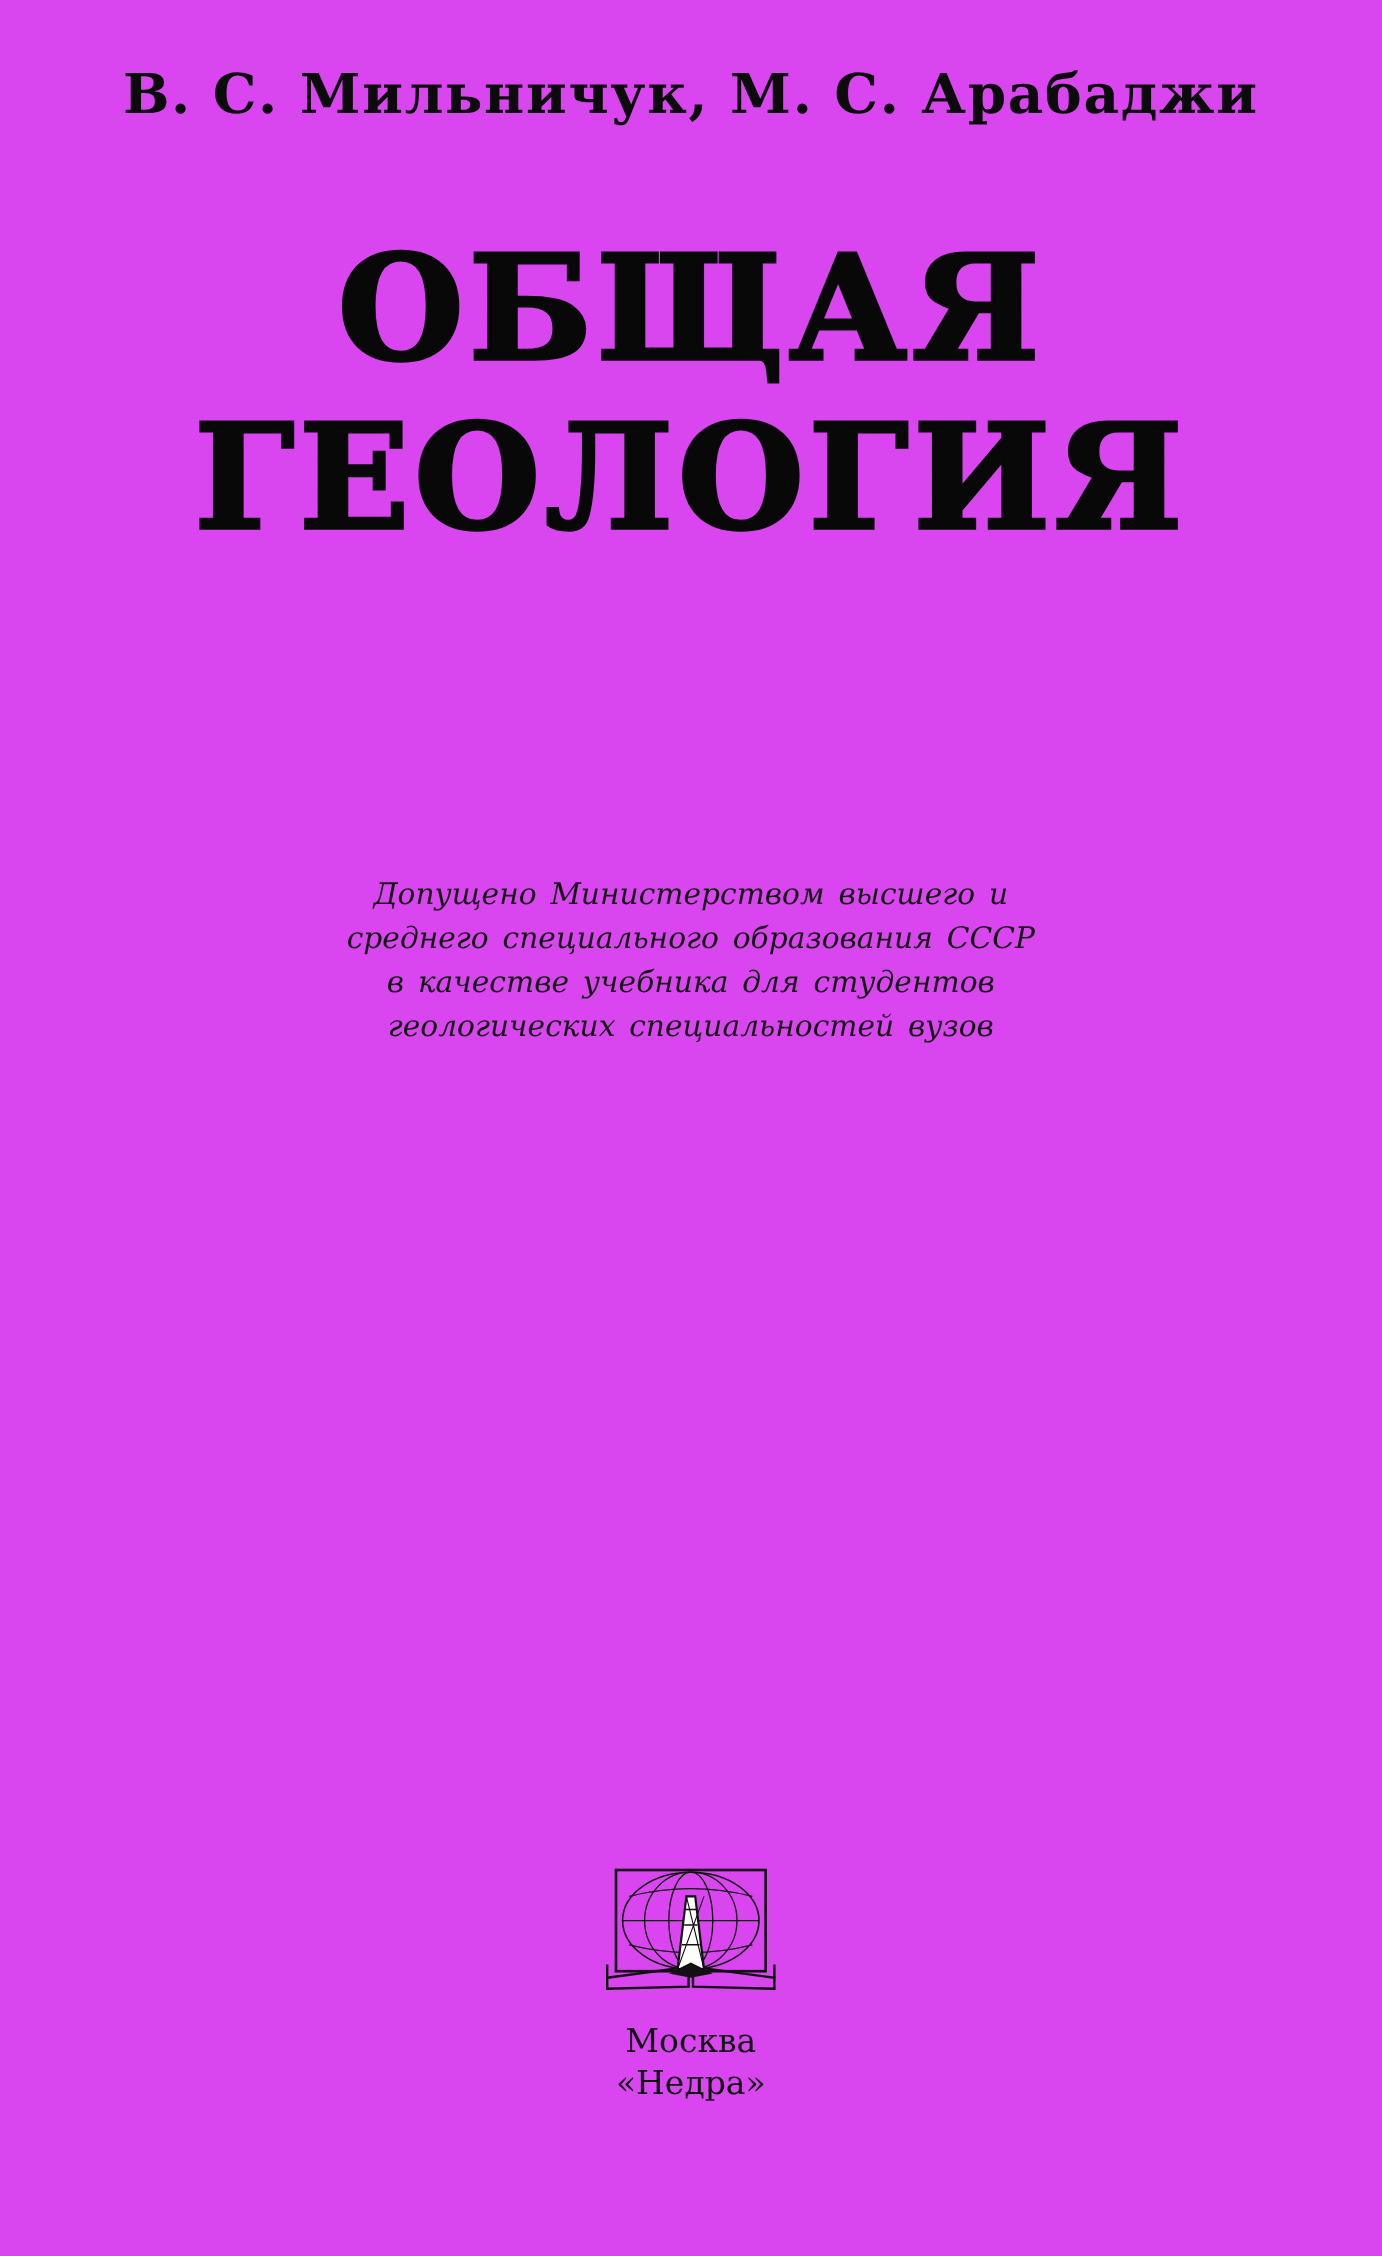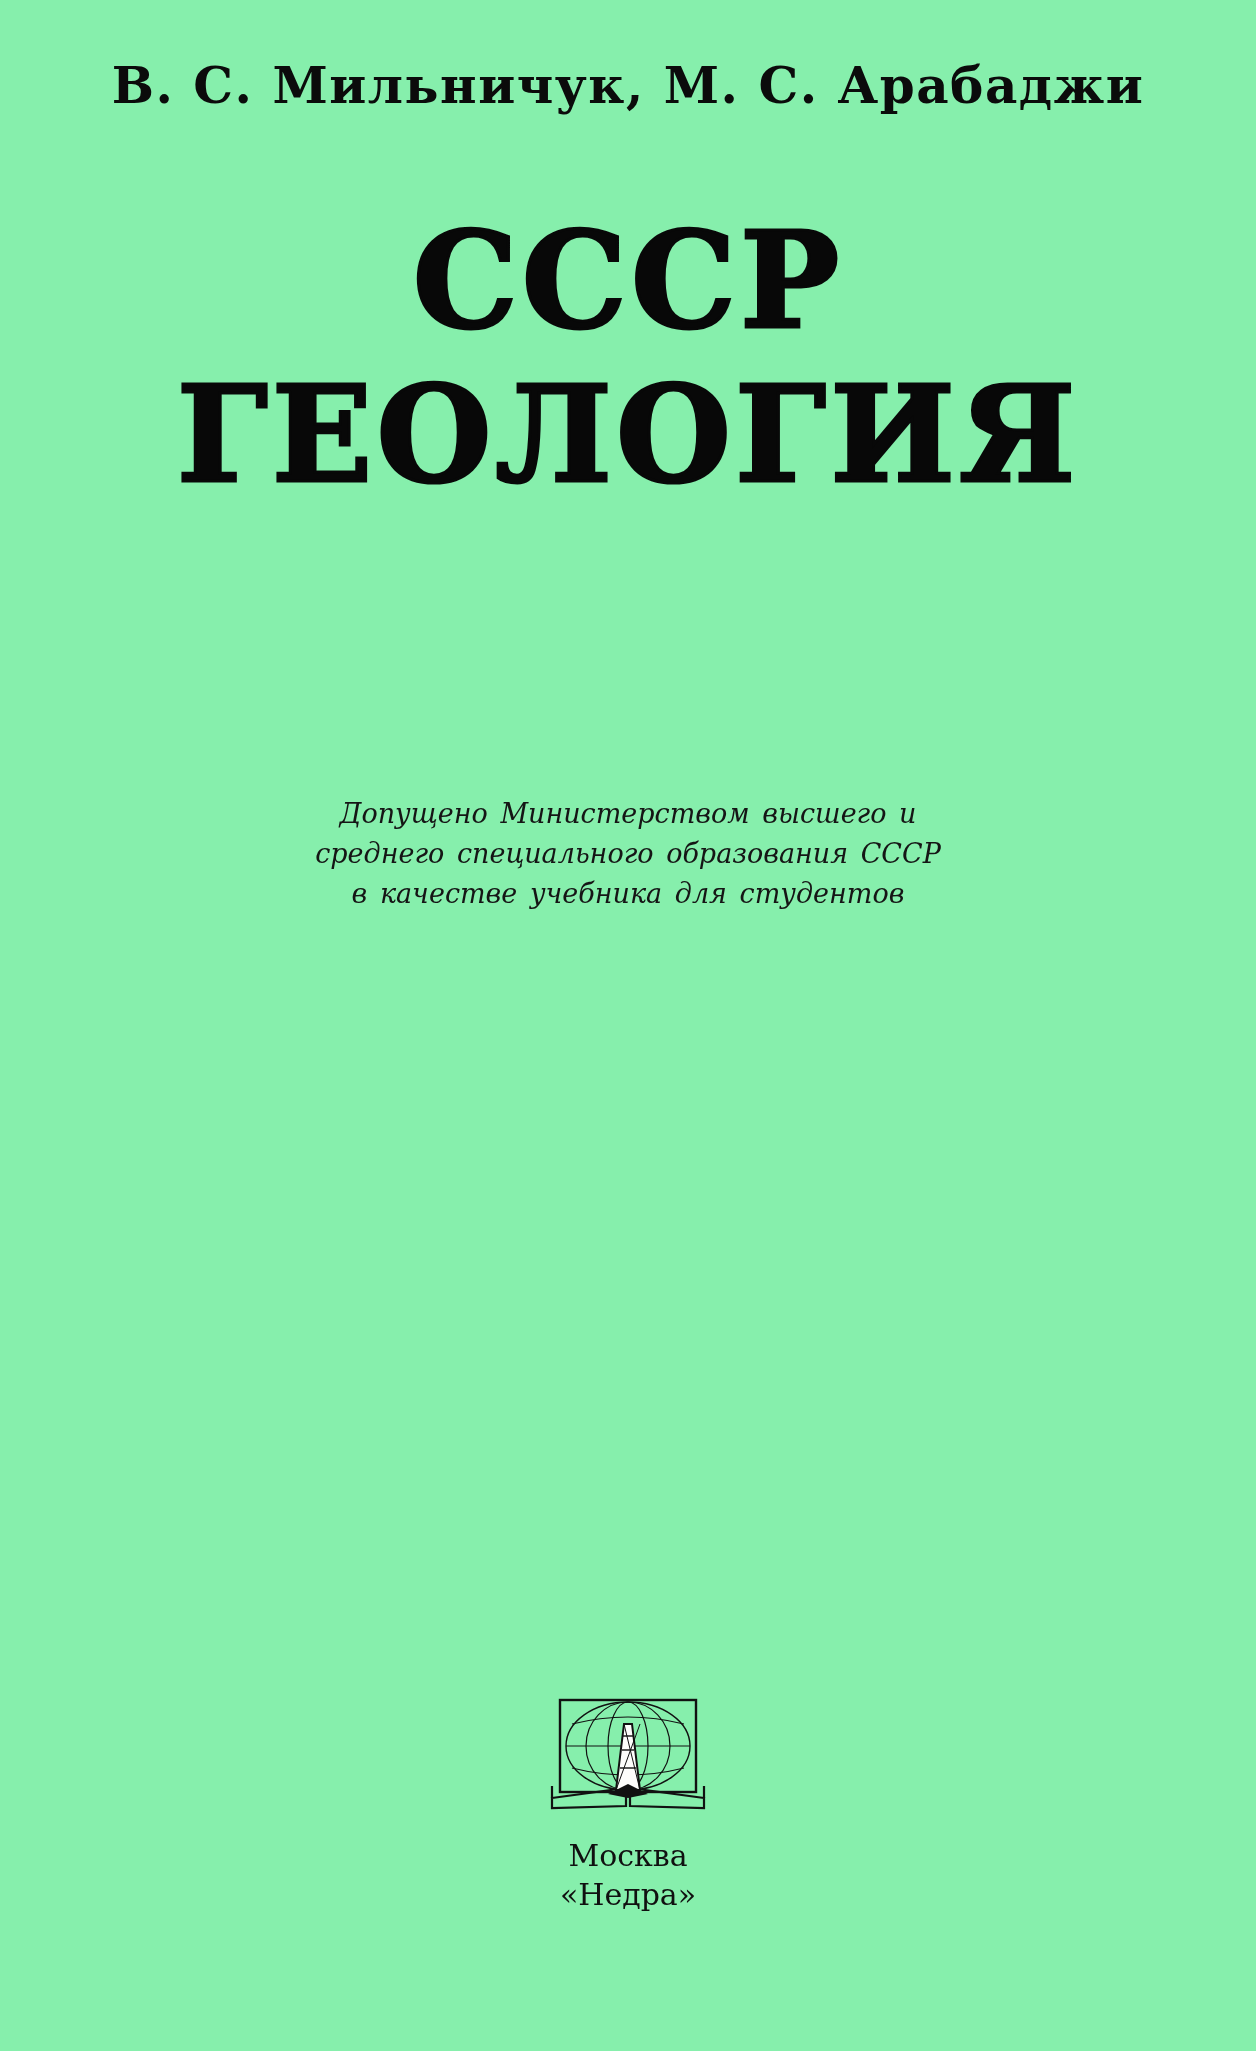--- a/index.html
+++ b/index.html
@@ -13,21 +13,21 @@
     position: relative;
     font-family: "Liberation Serif", serif;
     color: #111111;
     overflow: hidden;
   }
 
   .page {
     position: relative;
     width: 1256px;
     height: 2051px;
-    background: #86efac;
+    background: #d946ef;
   }
 
   
   .authors {
     position: absolute;
     top: 56px;
     left: 0;
     width: 1256px;
     text-align: center;
     font-family: "DejaVu Serif", serif;
@@ -114,29 +114,30 @@
   .imprint div { display: block; }
 </style>
 </head>
 <body>
 
 <div class="page">
 
   <div class="authors">В. С. Мильничук, М. С. Арабаджи</div>
 
   <div class="title-block">
-    <div class="title-line title-line-1">СССР</div>
+    <div class="title-line title-line-1">ОБЩАЯ</div>
     <div class="title-line title-line-2">ГЕОЛОГИЯ</div>
   </div>
 
   <div class="approval">
     <div class="approval-inner">
       <span class="approval-line">Допущено Министерством высшего и</span>
       <span class="approval-line">среднего специального образования СССР</span>
       <span class="approval-line">в качестве учебника для студентов</span>
+      <span class="approval-line">геологических специальностей вузов</span>
     </div>
   </div>
 
   <div class="emblem">
     <svg width="180" height="120" viewBox="0 0 180 120">
 
       <path d="M14 104 L88 94 L88 112 L14 114 Z" fill="none" stroke="#111" stroke-width="2.2"></path>
       <path d="M166 104 L92 94 L92 112 L166 114 Z" fill="none" stroke="#111" stroke-width="2.2"></path>
       <path d="M14 104 L14 92 M166 104 L166 92" stroke="#111" stroke-width="2.2" fill="none"></path>
 

